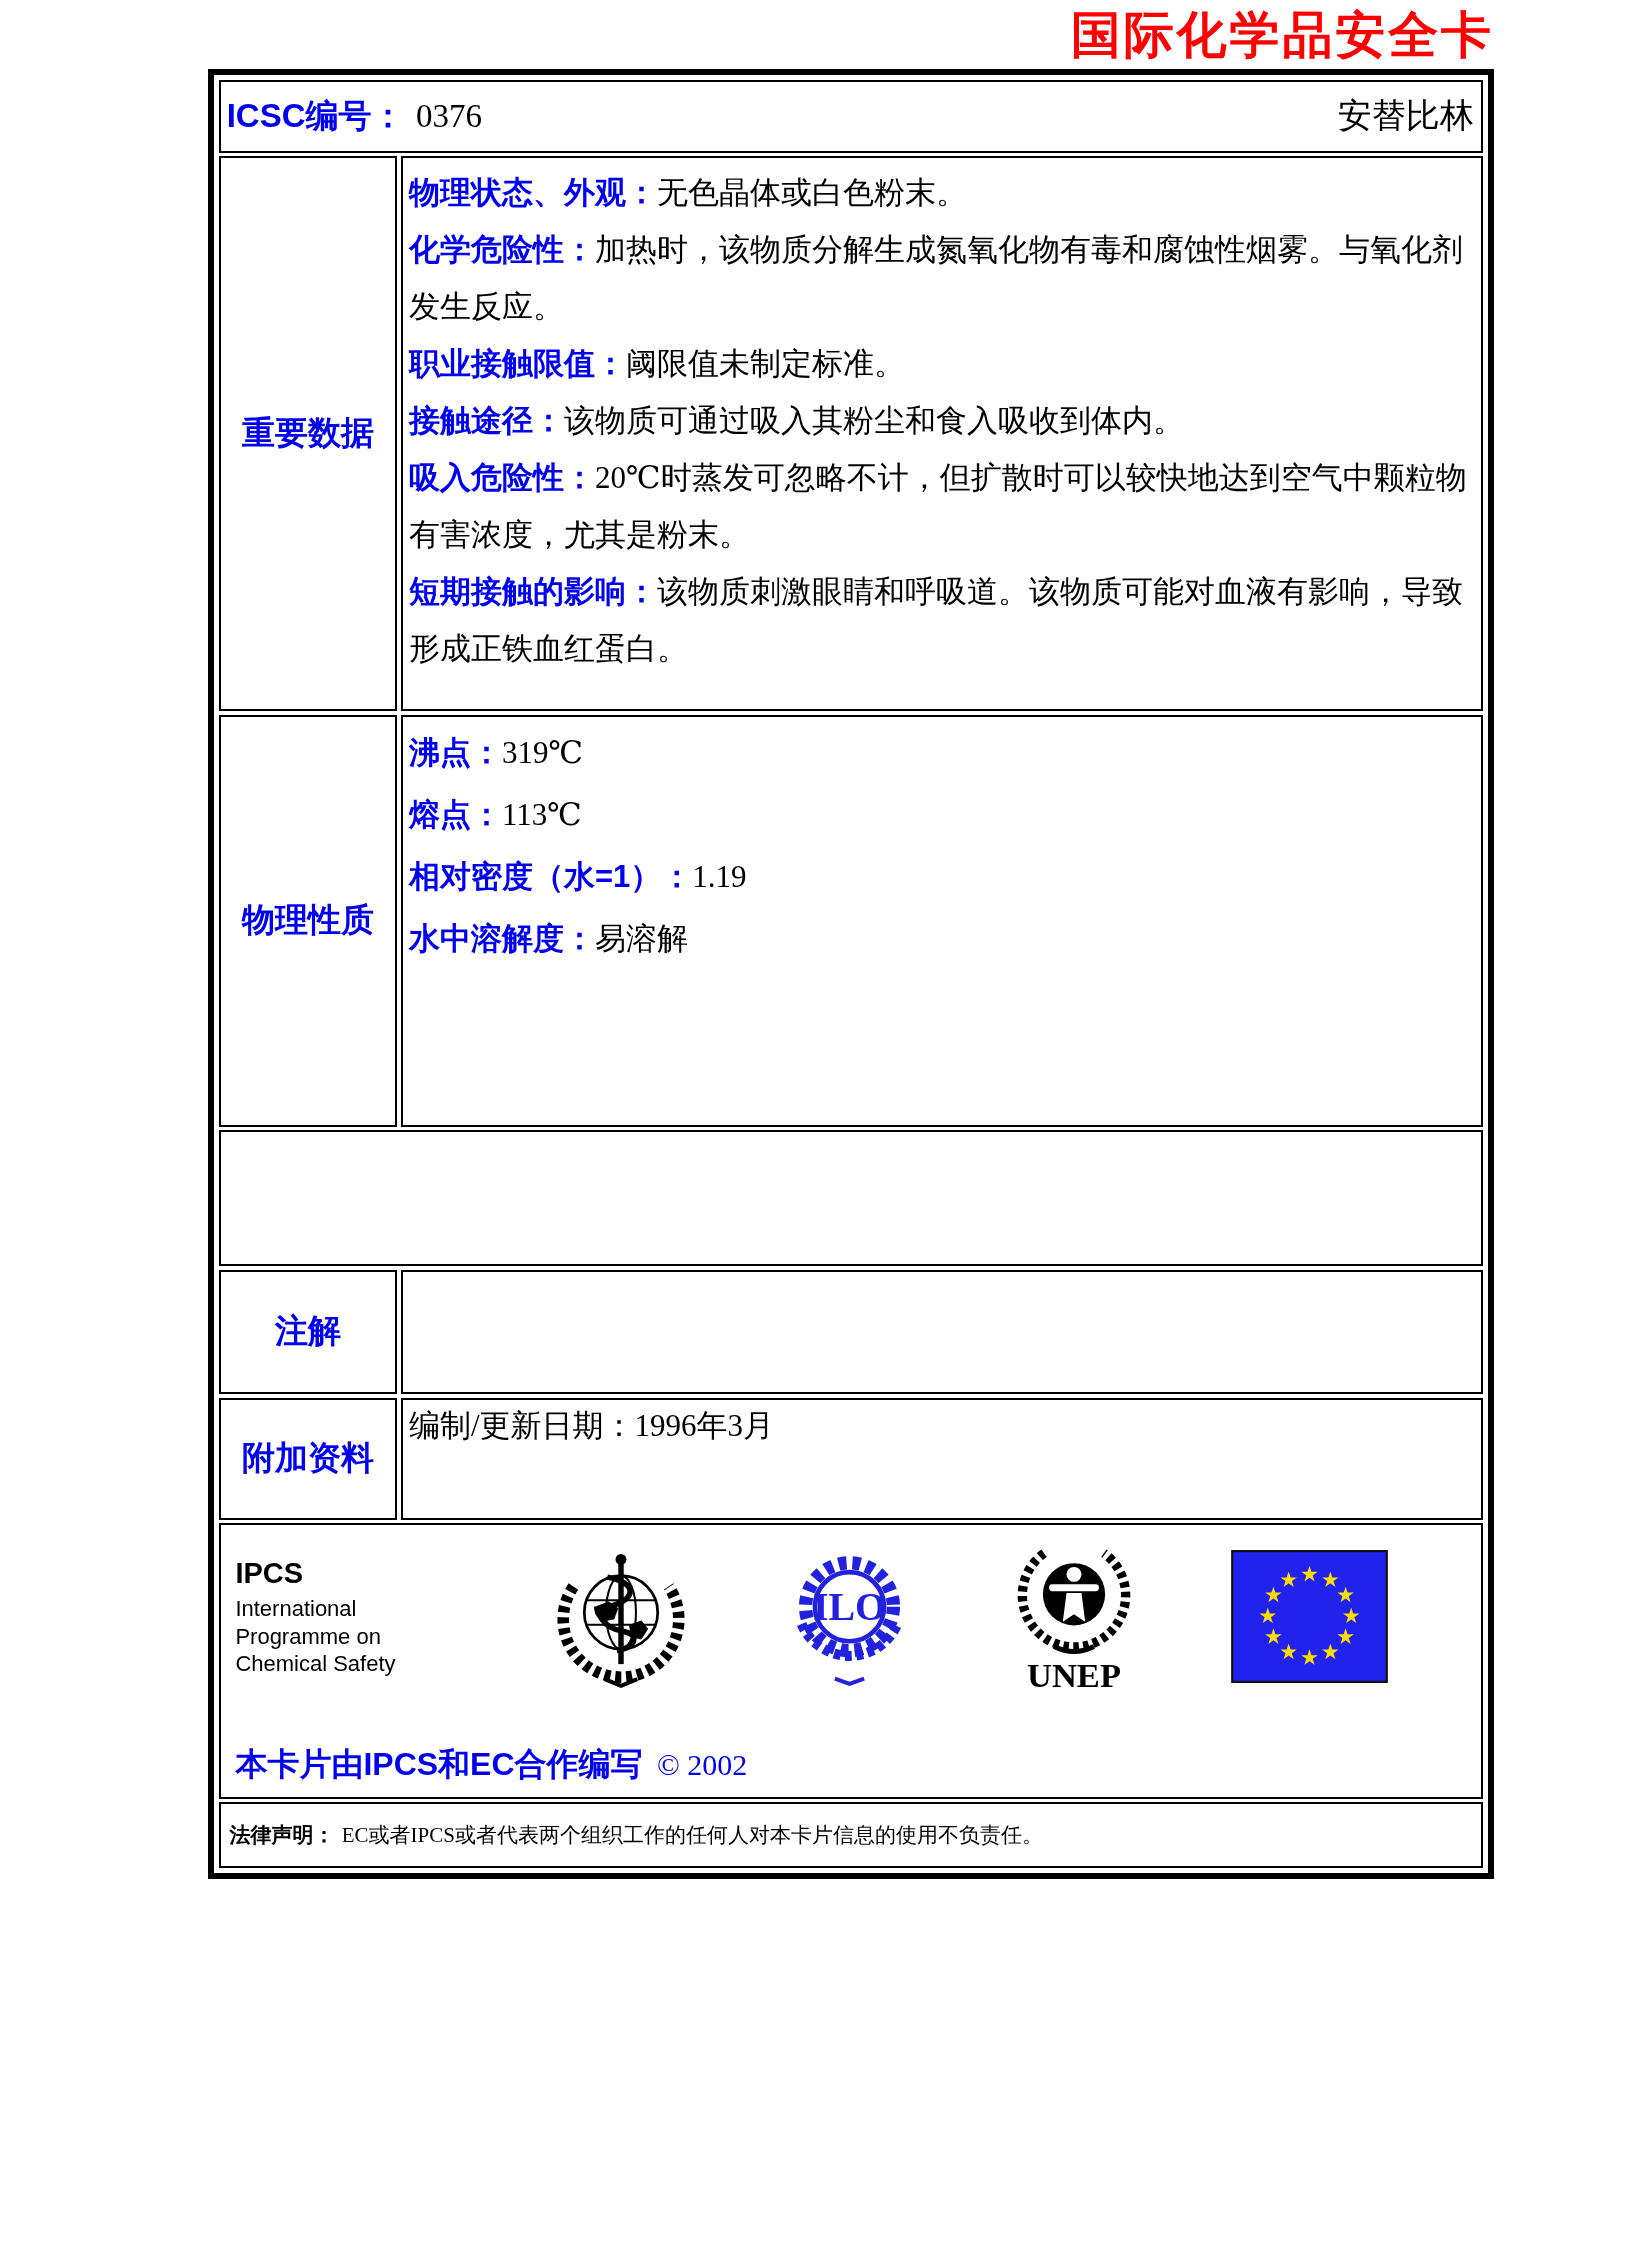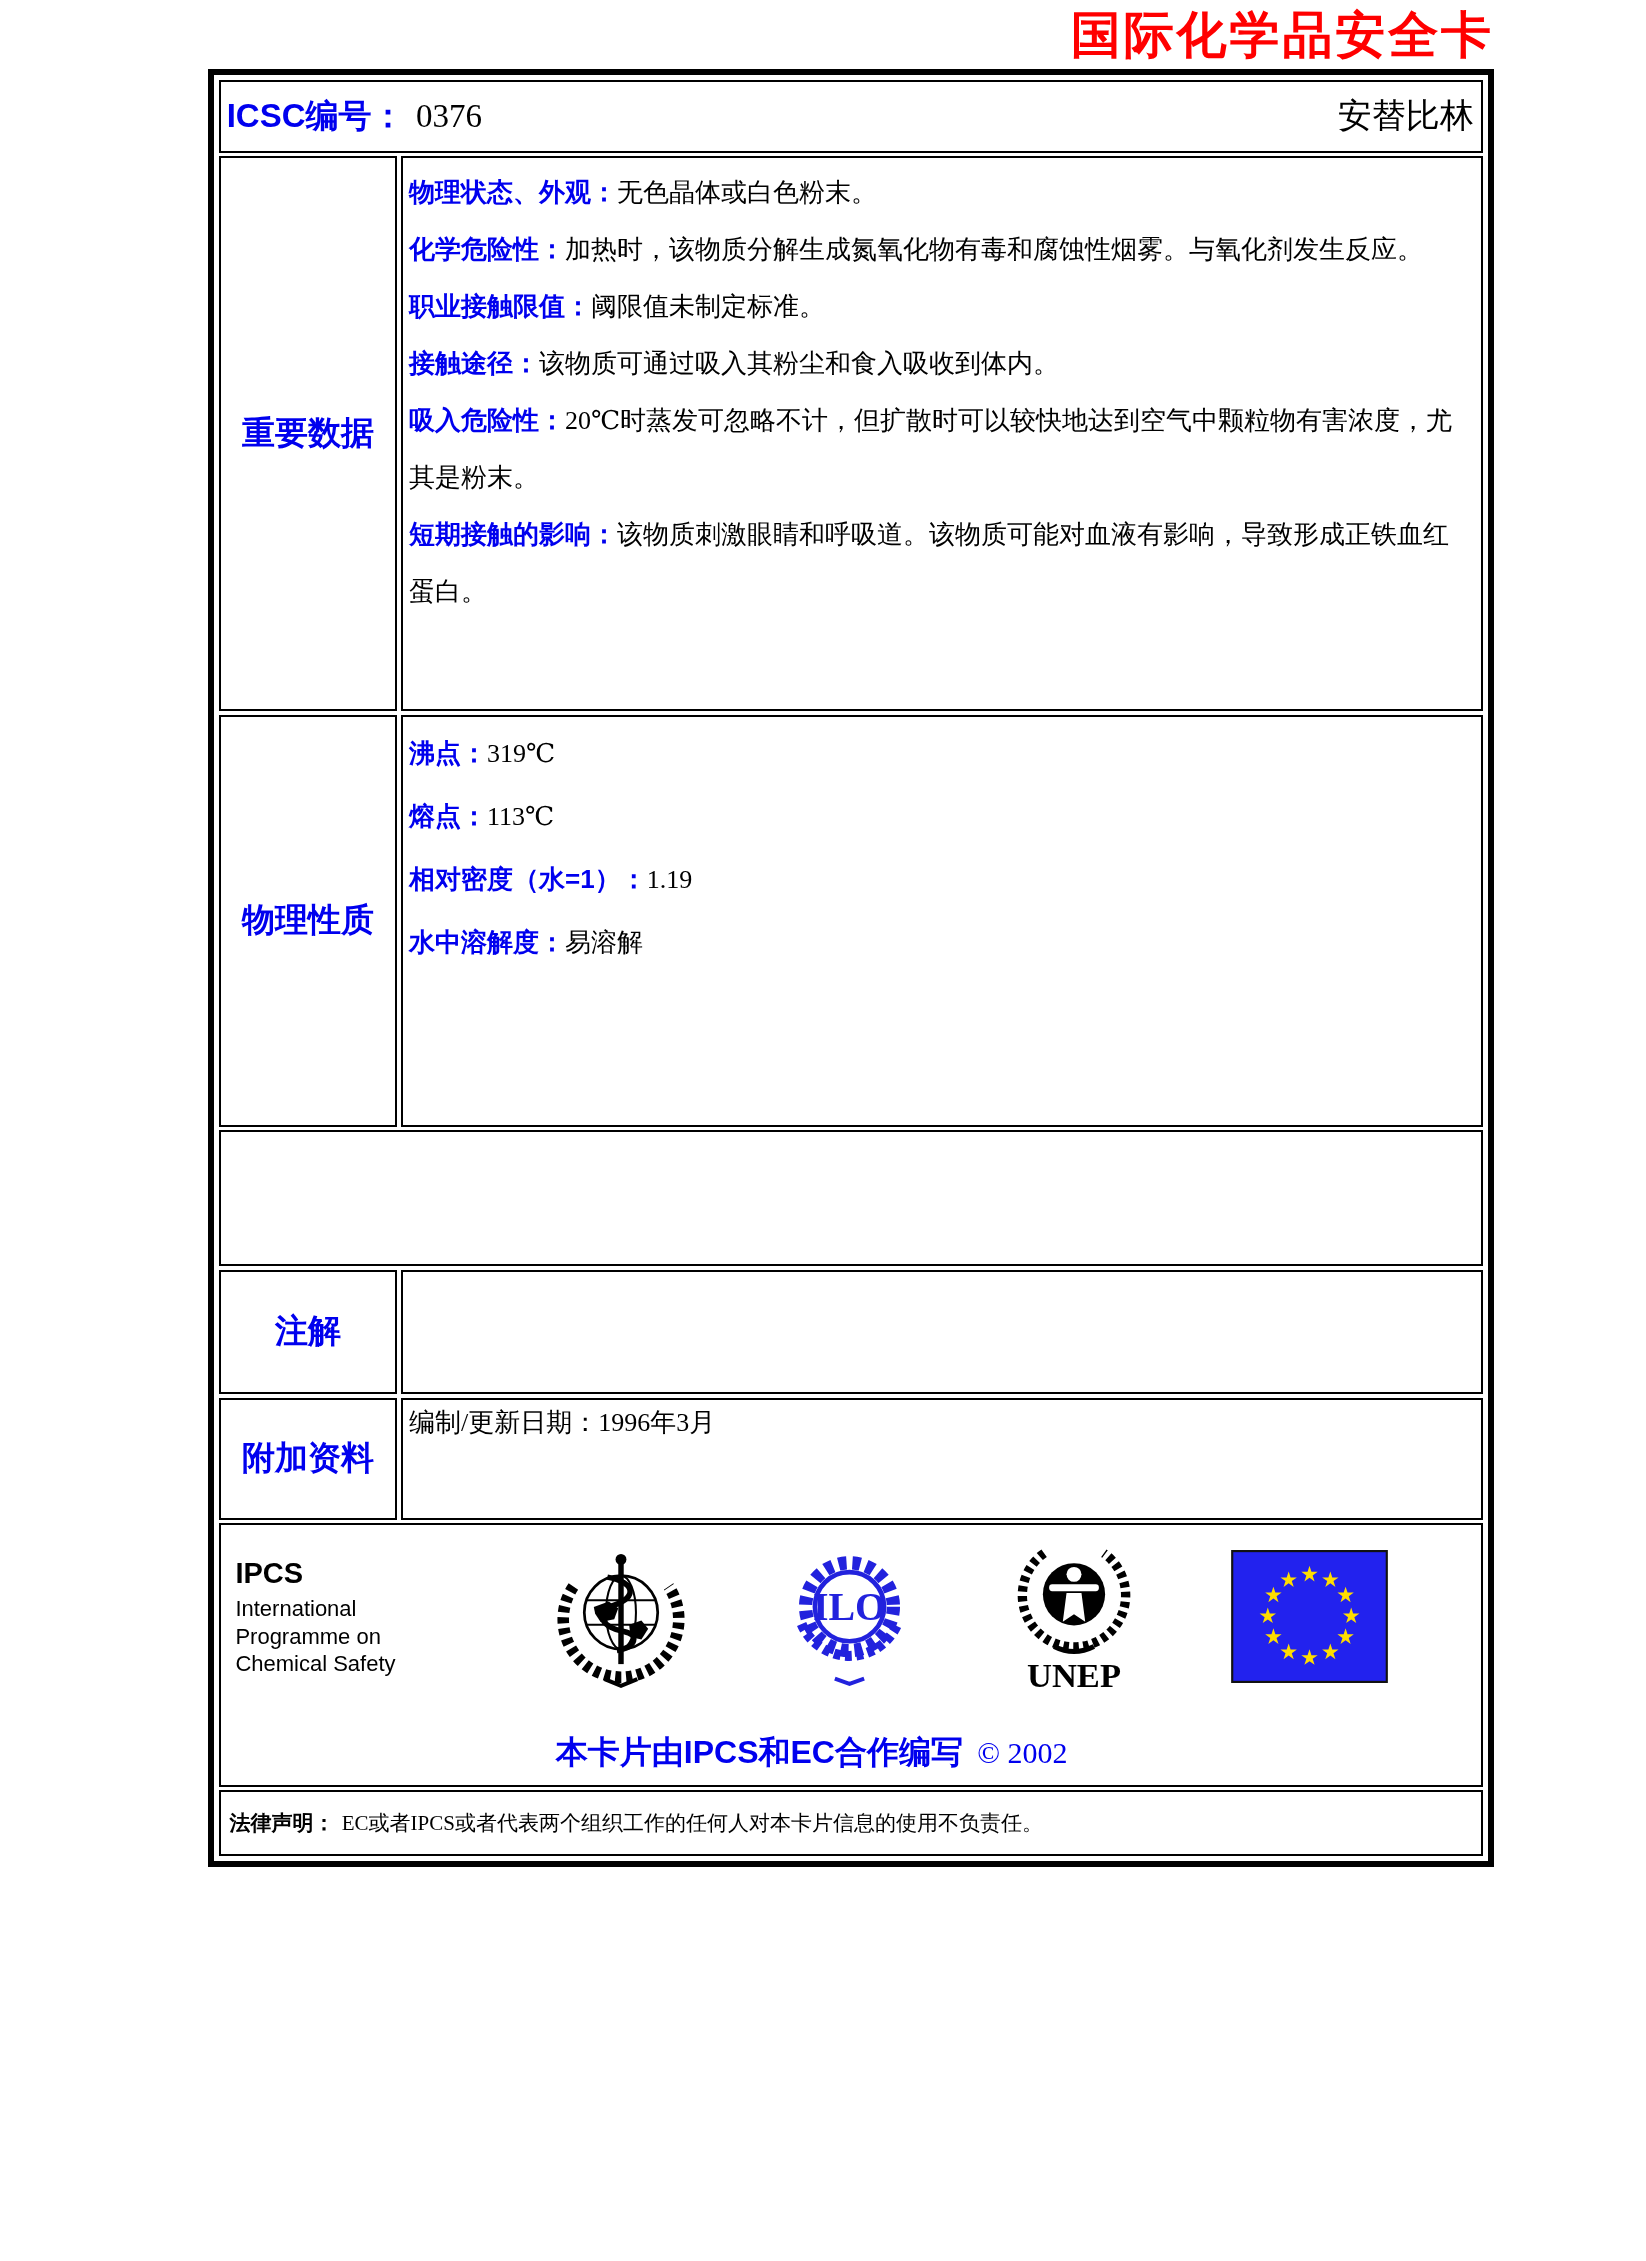--- a/index.html
+++ b/index.html
@@ -36,21 +36,21 @@
   .row2{display:flex;gap:4.3px;}
   .label-cell{
     width:178px;flex:0 0 178px;
     display:flex;align-items:center;justify-content:center;
     font-family:"Liberation Sans","DejaVu Sans",sans-serif;
     font-weight:700;font-size:33px;color:#0000ee;
     text-align:center;
   }
   .content-cell{
     flex:1;padding:5.7px 10px 5.7px 5.7px;
-    font-size:26px;
+    font-size:31px;
   }
   .content-cell .prop{margin:0;}
   .lh-big .prop{line-height:57px;}
   .lh-mid .prop{line-height:62px;}
   .h-important{min-height:555px;}
   .h-physical{min-height:412px;}
   .h-env{min-height:136px;}
   .h-notes{min-height:124px;}
   .h-addl{min-height:122px;}
   .footer-box{
@@ -60,21 +60,21 @@
   }
   .logos-row{display:flex;align-items:center;justify-content:space-between;}
   .ipcs-block{
     font-family:"Liberation Sans","DejaVu Sans",sans-serif;
     color:#000;width:223px;line-height:1.25;font-size:22px;
   }
   .ipcs-title{font-weight:700;font-size:29px;margin-bottom:4.3px;}
   .logo{display:block;}
   .unep-wrap{display:flex;flex-direction:column;align-items:center;}
   .copyright-row{
-    text-align:center;color:#0000ee;margin-top:4px;
+    text-align:left;color:#0000ee;margin-top:16px;
   }
   .copyright-row .cr-main{
     font-family:"Liberation Sans","DejaVu Sans",sans-serif;
     font-weight:700;font-size:32px;
   }
   .copyright-row .cr-year{
     font-family:"Liberation Serif","DejaVu Serif",serif;
     font-size:30px;margin-left:14.4px;font-weight:400;
   }
   .legal-box{

